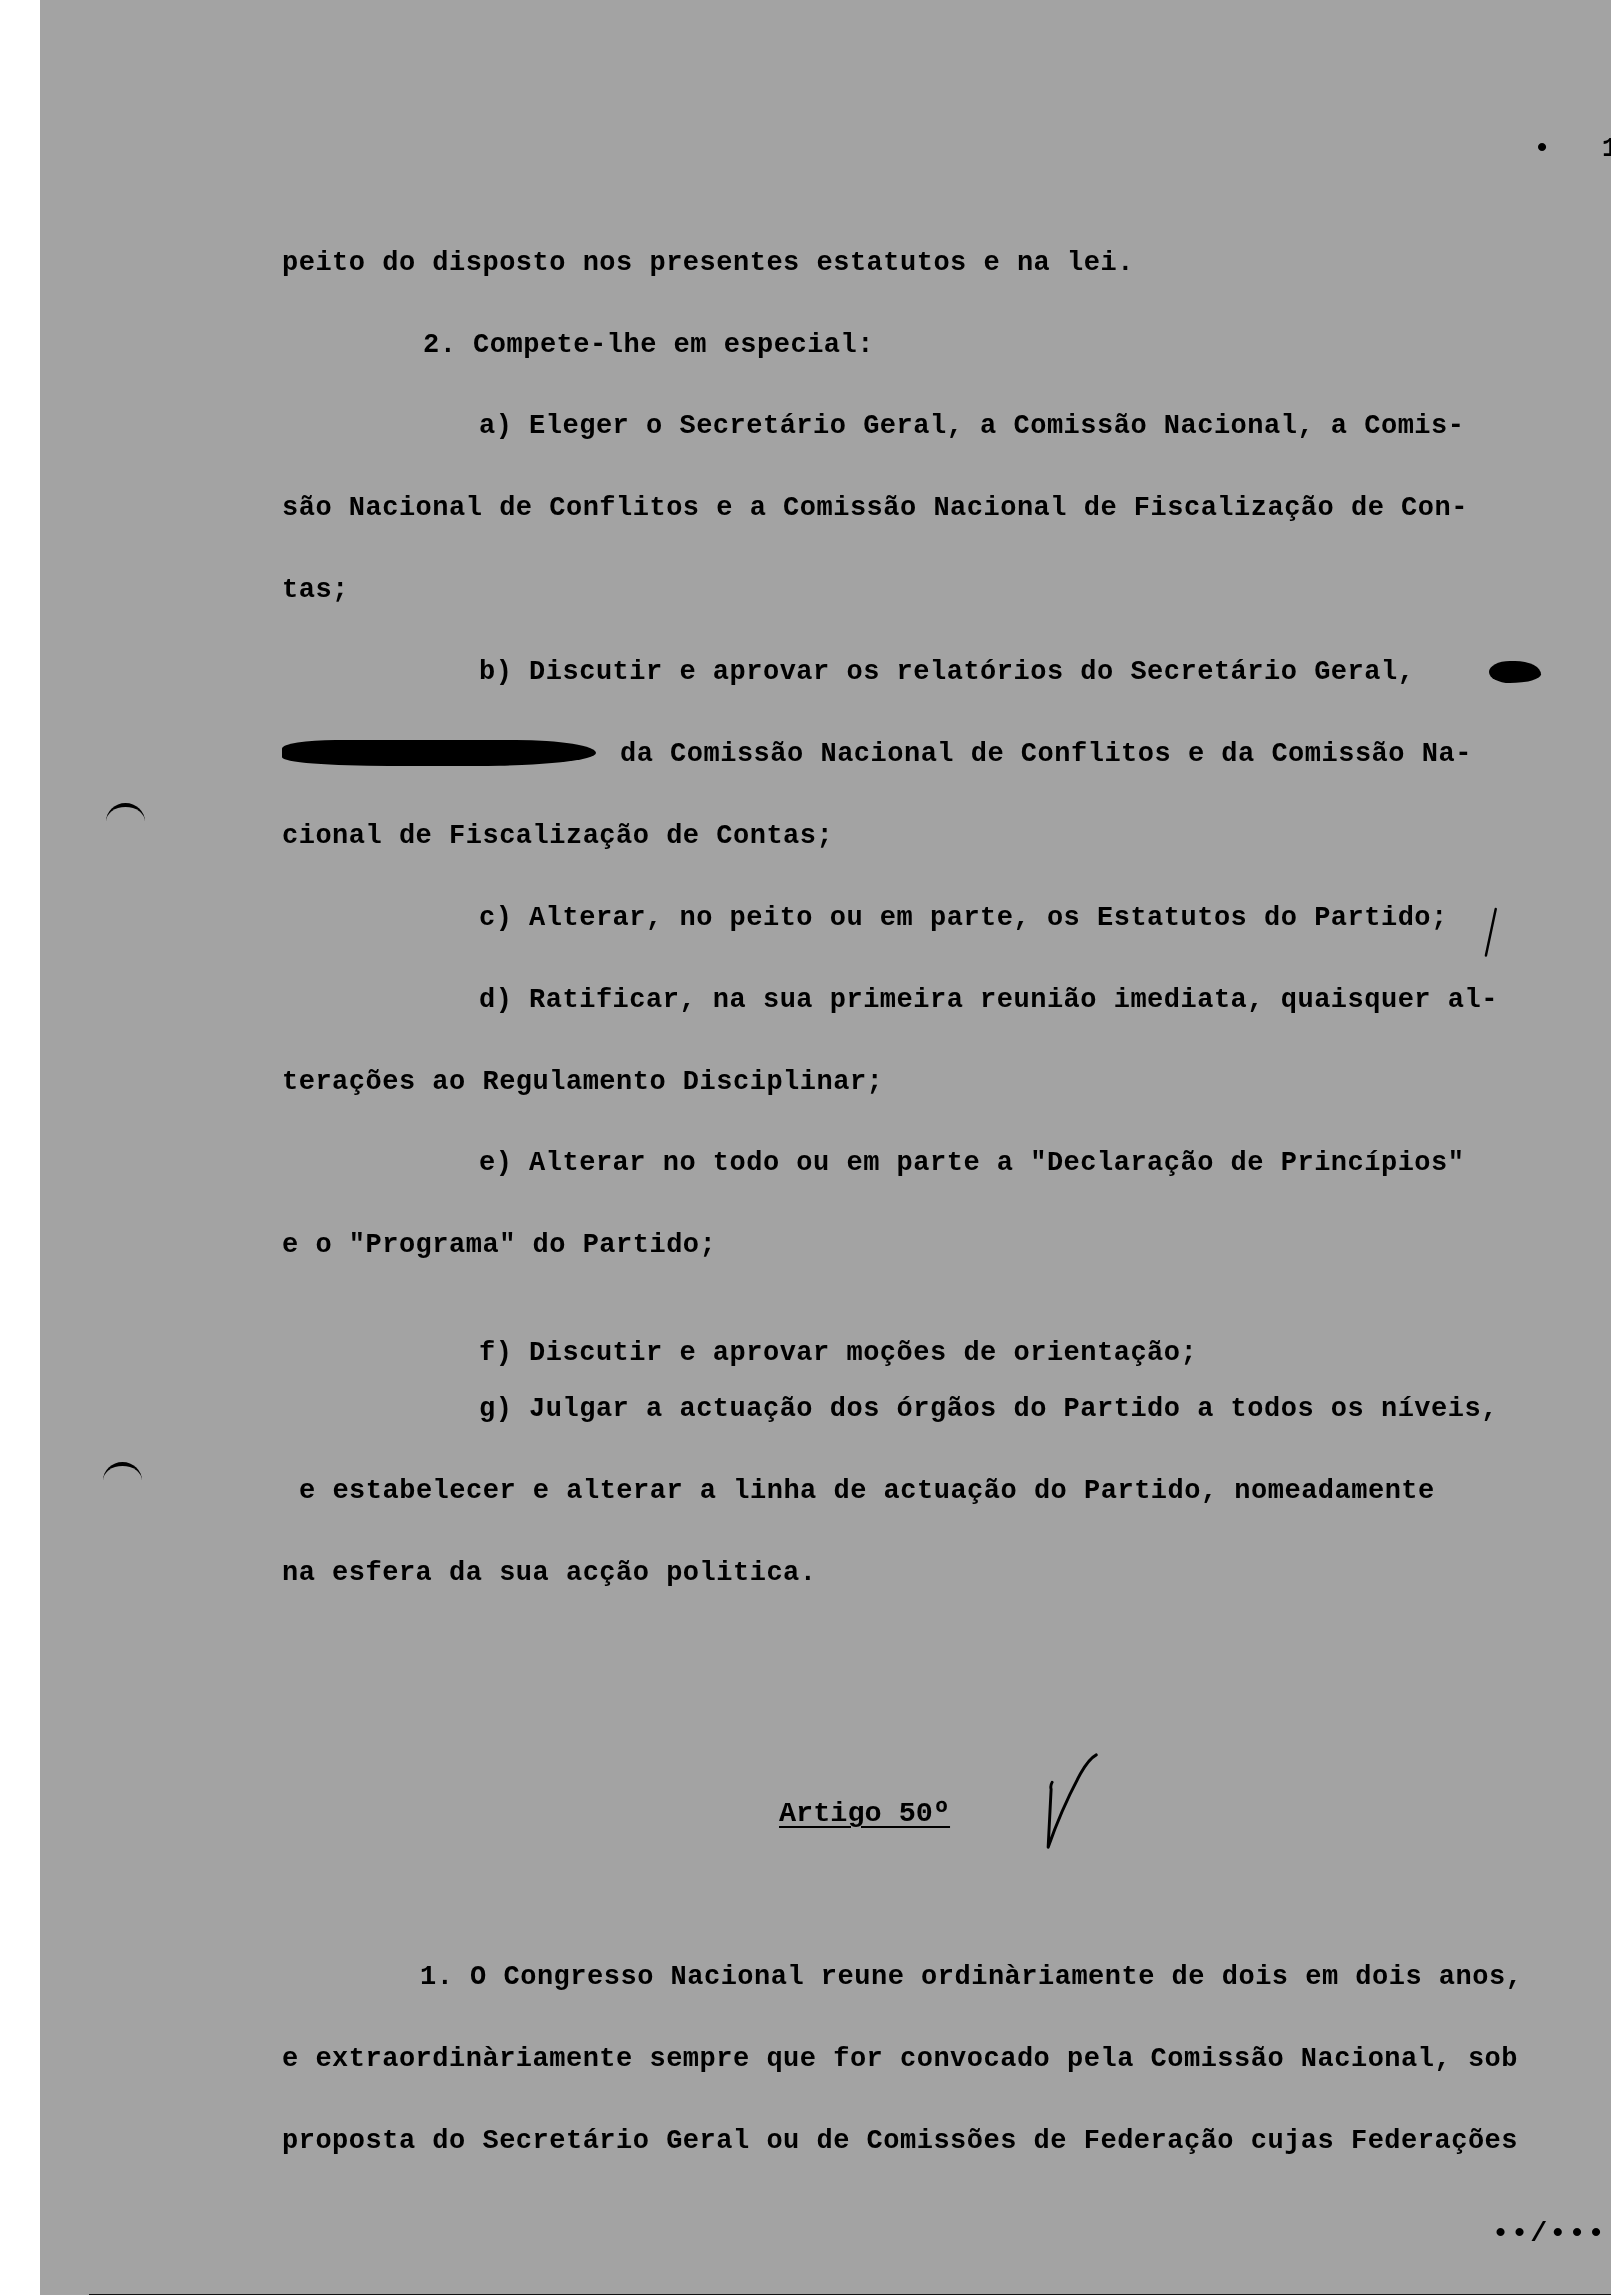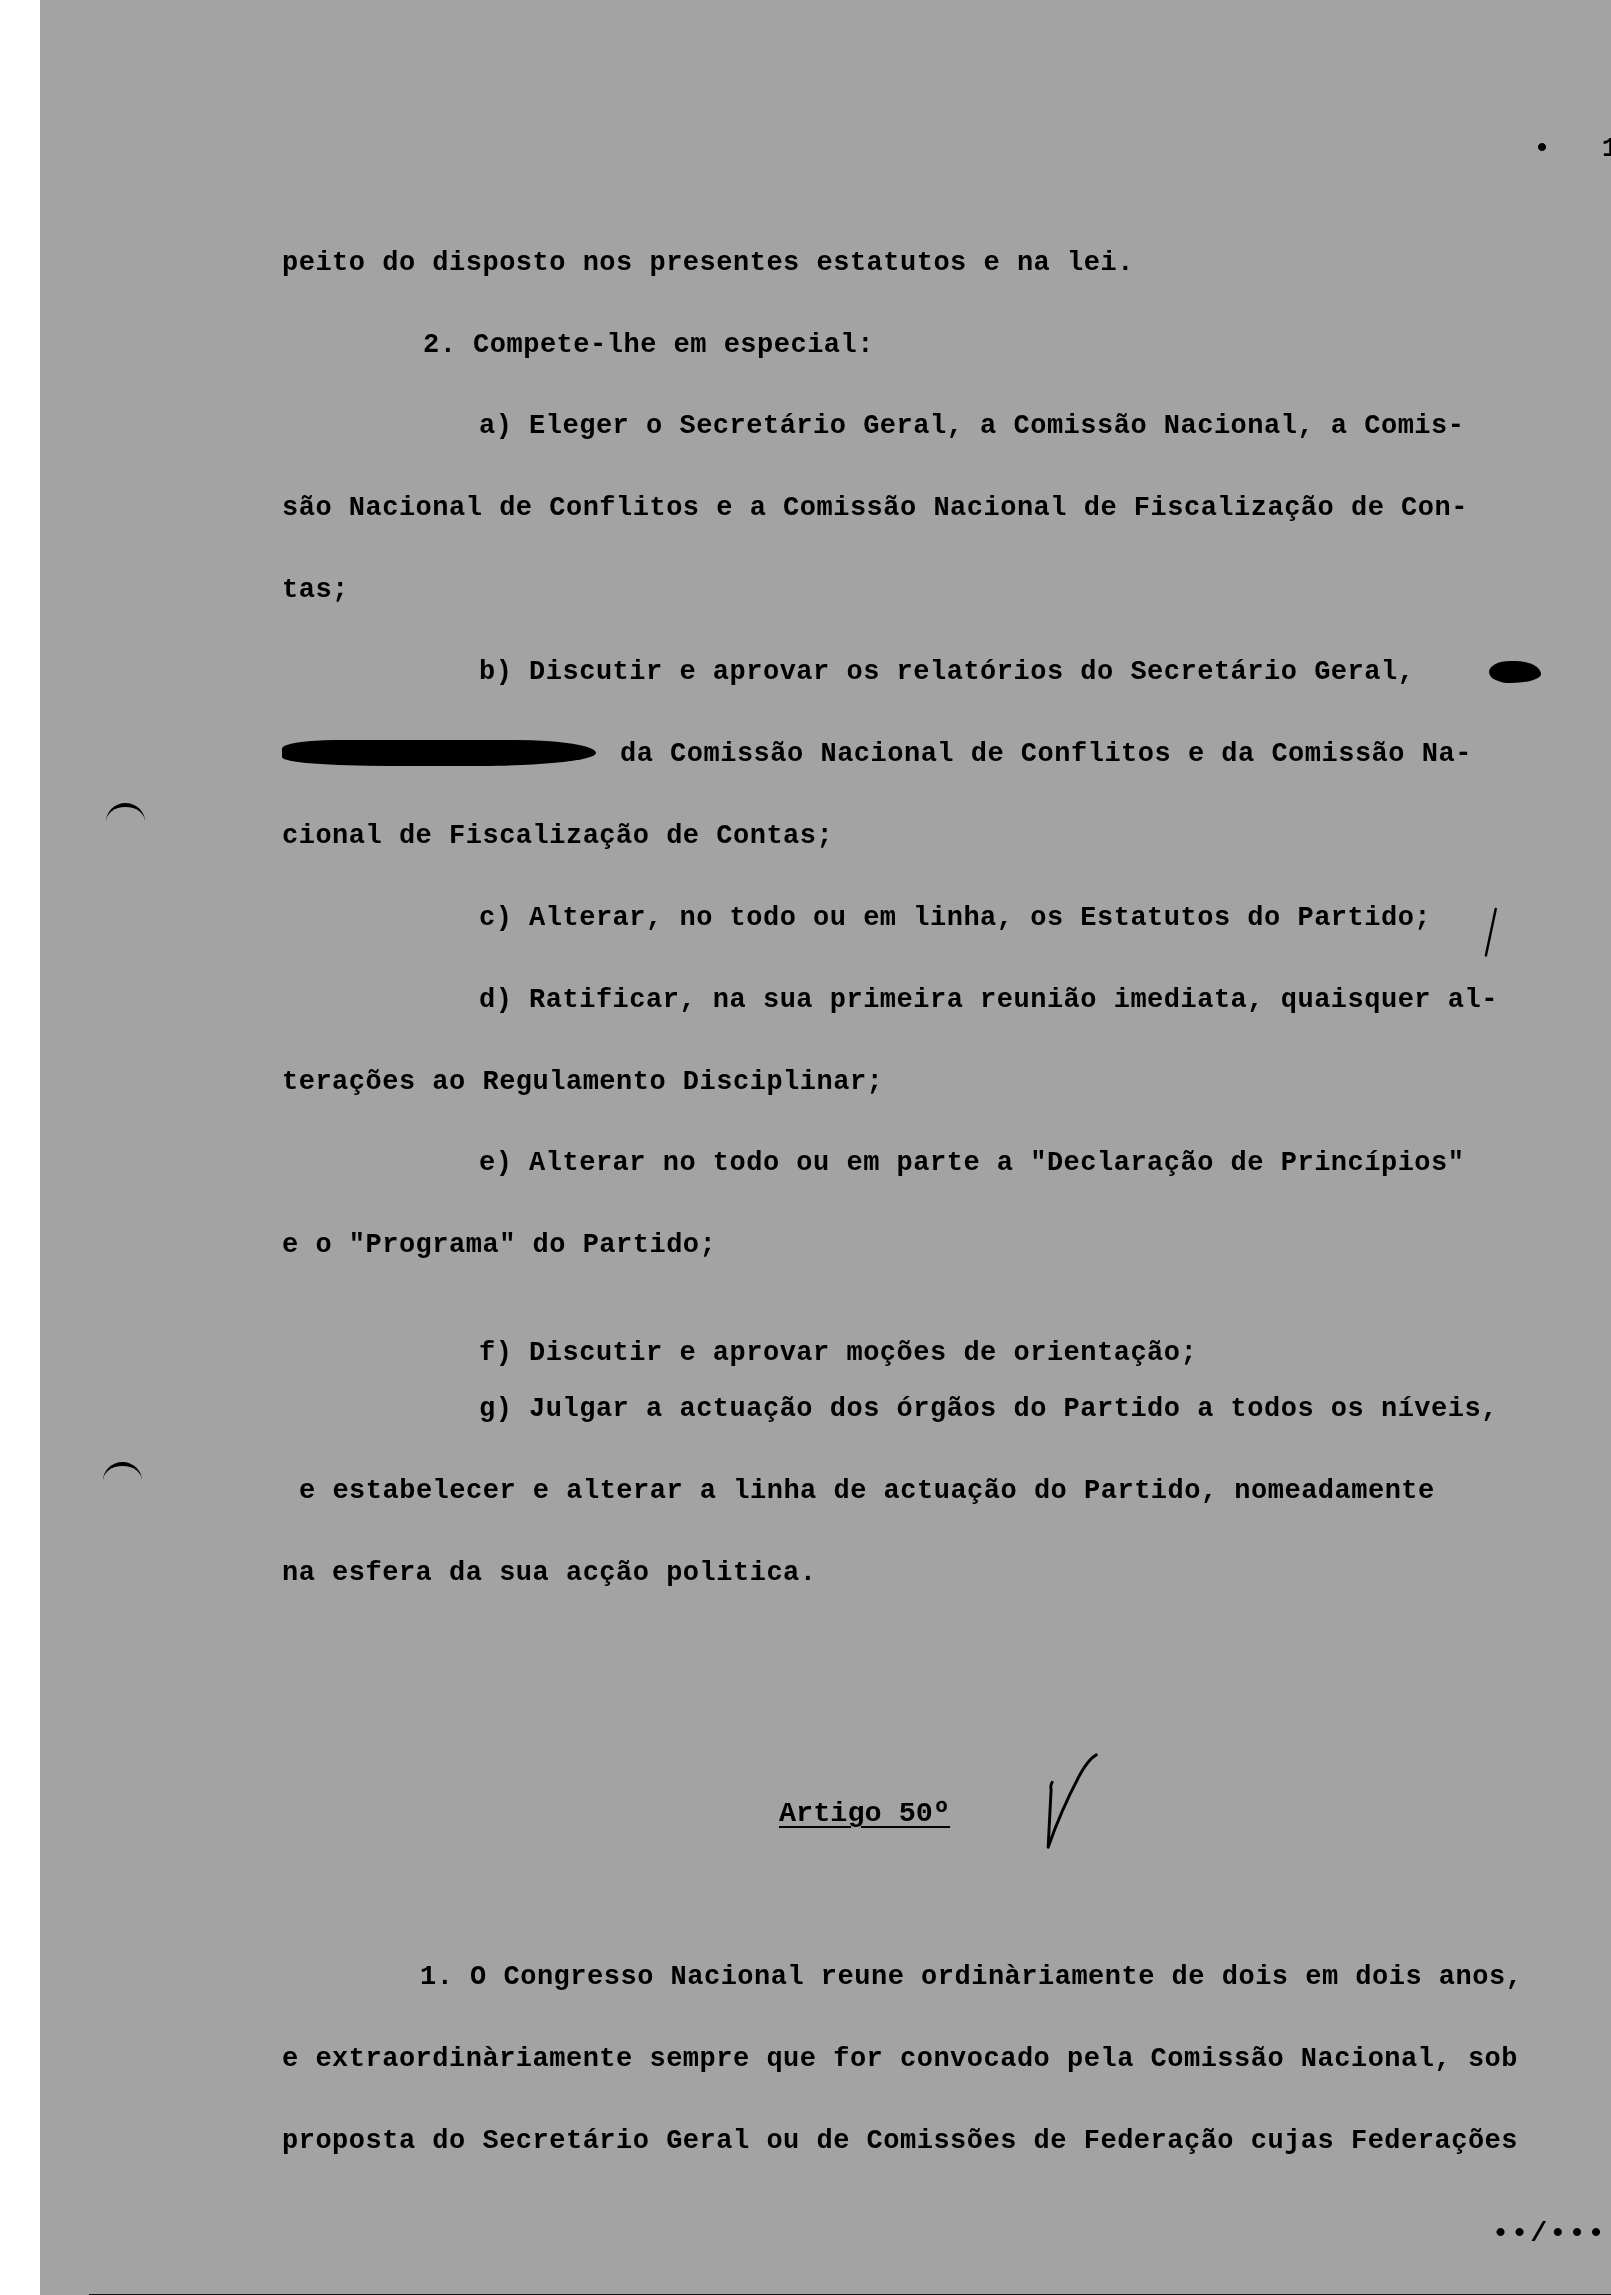--- a/index.html
+++ b/index.html
@@ -101,21 +101,21 @@
   <div class="line" style="left:439px; top:409px;">a) Eleger o Secretário Geral, a Comissão Nacional, a Comis-</div>
   <div class="line" style="left:242px; top:491px;">são Nacional de Conflitos e a Comissão Nacional de Fiscalização de Con-</div>
   <div class="line" style="left:242px; top:573px;">tas;</div>
   <div class="line" style="left:439px; top:655px;">b) Discutir e aprovar os relatórios do Secretário Geral,</div>
 
   <div class="redaction" style="left:1449px; top:661px; width:52px; height:22px;"></div>
   <div class="redaction" style="left:242px; top:740px; width:314px; height:25.5px; border-radius:20% 30% 45% 40% / 40% 60% 60% 40%;"></div>
 
   <div class="line" style="left:580px; top:737px;">da Comissão Nacional de Conflitos e da Comissão Na-</div>
   <div class="line" style="left:242px; top:819px;">cional de Fiscalização de Contas;</div>
-  <div class="line" style="left:439px; top:901px;">c) Alterar, no todo ou em linha, os Estatutos do Partido;</div>
+  <div class="line" style="left:439px; top:901px;">c) Alterar, no peito ou em parte, os Estatutos do Partido;</div>
 
   <svg class="handmark" style="left:1440px; top:904px;" width="19.7" height="54" viewBox="0 0 40 110">
     <path d="M32 10 L12 105" stroke="#000" stroke-width="5" fill="none" stroke-linecap="round"></path>
   </svg>
 
   <div class="line" style="left:439px; top:983px;">d) Ratificar, na sua primeira reunião imediata, quaisquer al-</div>
   <div class="line" style="left:242px; top:1065px;">terações ao Regulamento Disciplinar;</div>
   <div class="line" style="left:439px; top:1146px;">e) Alterar no todo ou em parte a "Declaração de Princípios"</div>
   <div class="line" style="left:242px; top:1228px;">e o "Programa" do Partido;</div>
   <div class="line" style="left:439px; top:1336px;">f) Discutir e aprovar moções de orientação;</div>

